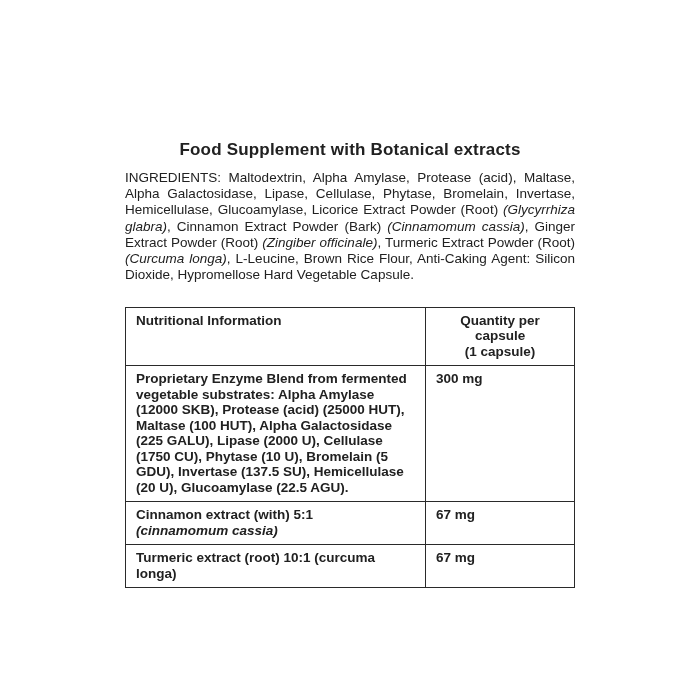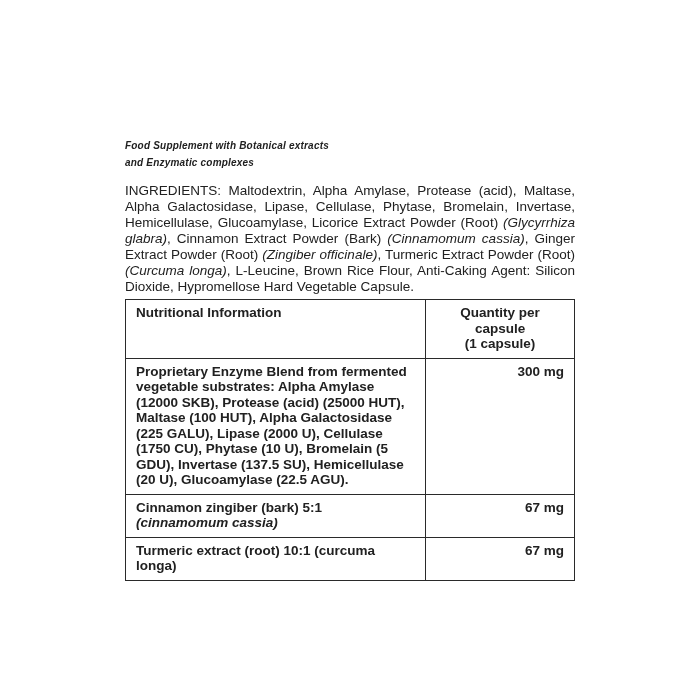--- a/index.html
+++ b/index.html
@@ -14,42 +14,42 @@
       font-family: "Liberation Sans", sans-serif;
       -webkit-font-smoothing: antialiased;
     }
     .label-sheet {
       width: 450px;
       margin: 0 auto;
       padding-top: 130px;
     }
     .product-title {
       font-weight: bold;
-      font-size: 10px;
+      font-size: 17px;
       line-height: 17.5px;
+      text-align: center;
       letter-spacing: 0.2px;
-      font-style: italic;
     }
     .ingredients-paragraph {
       margin: 11px 0 0 0;
       font-size: 13.5px;
       line-height: 16.1px;
       text-align: justify;
     }
     .ingredients-label {
       font-weight: normal;
     }
     .latin {
       font-style: italic;
     }
     table.nutrition-table {
       width: 100%;
       border-collapse: collapse;
       table-layout: fixed;
-      margin-top: 4px;
+      margin-top: 24px;
       border-radius: 25px;
     }
     .nutrition-table th,
     .nutrition-table td {
       border: 1px solid #2a2a2a;
       vertical-align: top;
       font-size: 13.5px;
       line-height: 15.5px;
       padding: 5px 10px 6px 10px;
       font-weight: bold;
@@ -58,31 +58,30 @@
       font-weight: bold;
     }
     th.col-info {
       width: 68.4%;
       text-align: left;
     }
     th.col-qty {
       width: 31.6%;
     }
     td.qty-cell {
-      text-align: right;
+      text-align: left;
     }
   </style>
 </head>
 <body>
 
 <div class="label-sheet">
 
   <h1 class="product-title">
     <span>Food Supplement with Botanical extracts</span><br>
-    <span>and Enzymatic complexes</span>
   </h1>
 
   <p class="ingredients-paragraph"><span class="ingredients-label">INGREDIENTS:</span><span> Maltodextrin, Alpha Amylase, Protease (acid), Maltase, Alpha Galactosidase, Lipase, Cellulase, Phytase, Bromelain, Invertase, Hemicellulase, Glucoamylase, Licorice Extract Powder (Root) </span><em class="latin">(Glycyrrhiza glabra)</em><span>, Cinnamon Extract Powder (Bark) </span><em class="latin">(Cinnamomum cassia)</em><span>, Ginger Extract Powder (Root) </span><em class="latin">(Zingiber officinale)</em><span>, Turmeric Extract Powder (Root) </span><em class="latin">(Curcuma longa)</em><span>, L-Leucine, Brown Rice Flour, Anti-Caking Agent: Silicon Dioxide, Hypromellose Hard Vegetable Capsule.</span></p>
 
   <table class="nutrition-table">
     <thead>
       <tr>
         <th class="col-info">Nutritional Information</th>
         <th class="col-qty">
           <span>Quantity per capsule</span><br>
@@ -92,21 +91,21 @@
     </thead>
     <tbody>
       <tr>
         <td>
           <span>Proprietary Enzyme Blend from fermented vegetable substrates: Alpha Amylase (12000 SKB), Protease (acid) (25000 HUT), Maltase (100 HUT), Alpha Galactosidase (225 GALU), Lipase (2000 U), Cellulase (1750 CU), Phytase (10 U), Bromelain (5 GDU), Invertase (137.5 SU), Hemicellulase (20 U), Glucoamylase (22.5 AGU).</span>
         </td>
         <td class="qty-cell">300 mg</td>
       </tr>
       <tr>
         <td>
-          <span>Cinnamon zingiber (bark) 5:1</span><br>
+          <span>Cinnamon extract (with) 5:1</span><br>
           <em class="latin">(cinnamomum cassia)</em>
         </td>
         <td class="qty-cell">67 mg</td>
       </tr>
       <tr>
         <td>
           <span>Turmeric extract (root) 10:1 (curcuma longa)</span>
         </td>
         <td class="qty-cell">67 mg</td>
       </tr>

